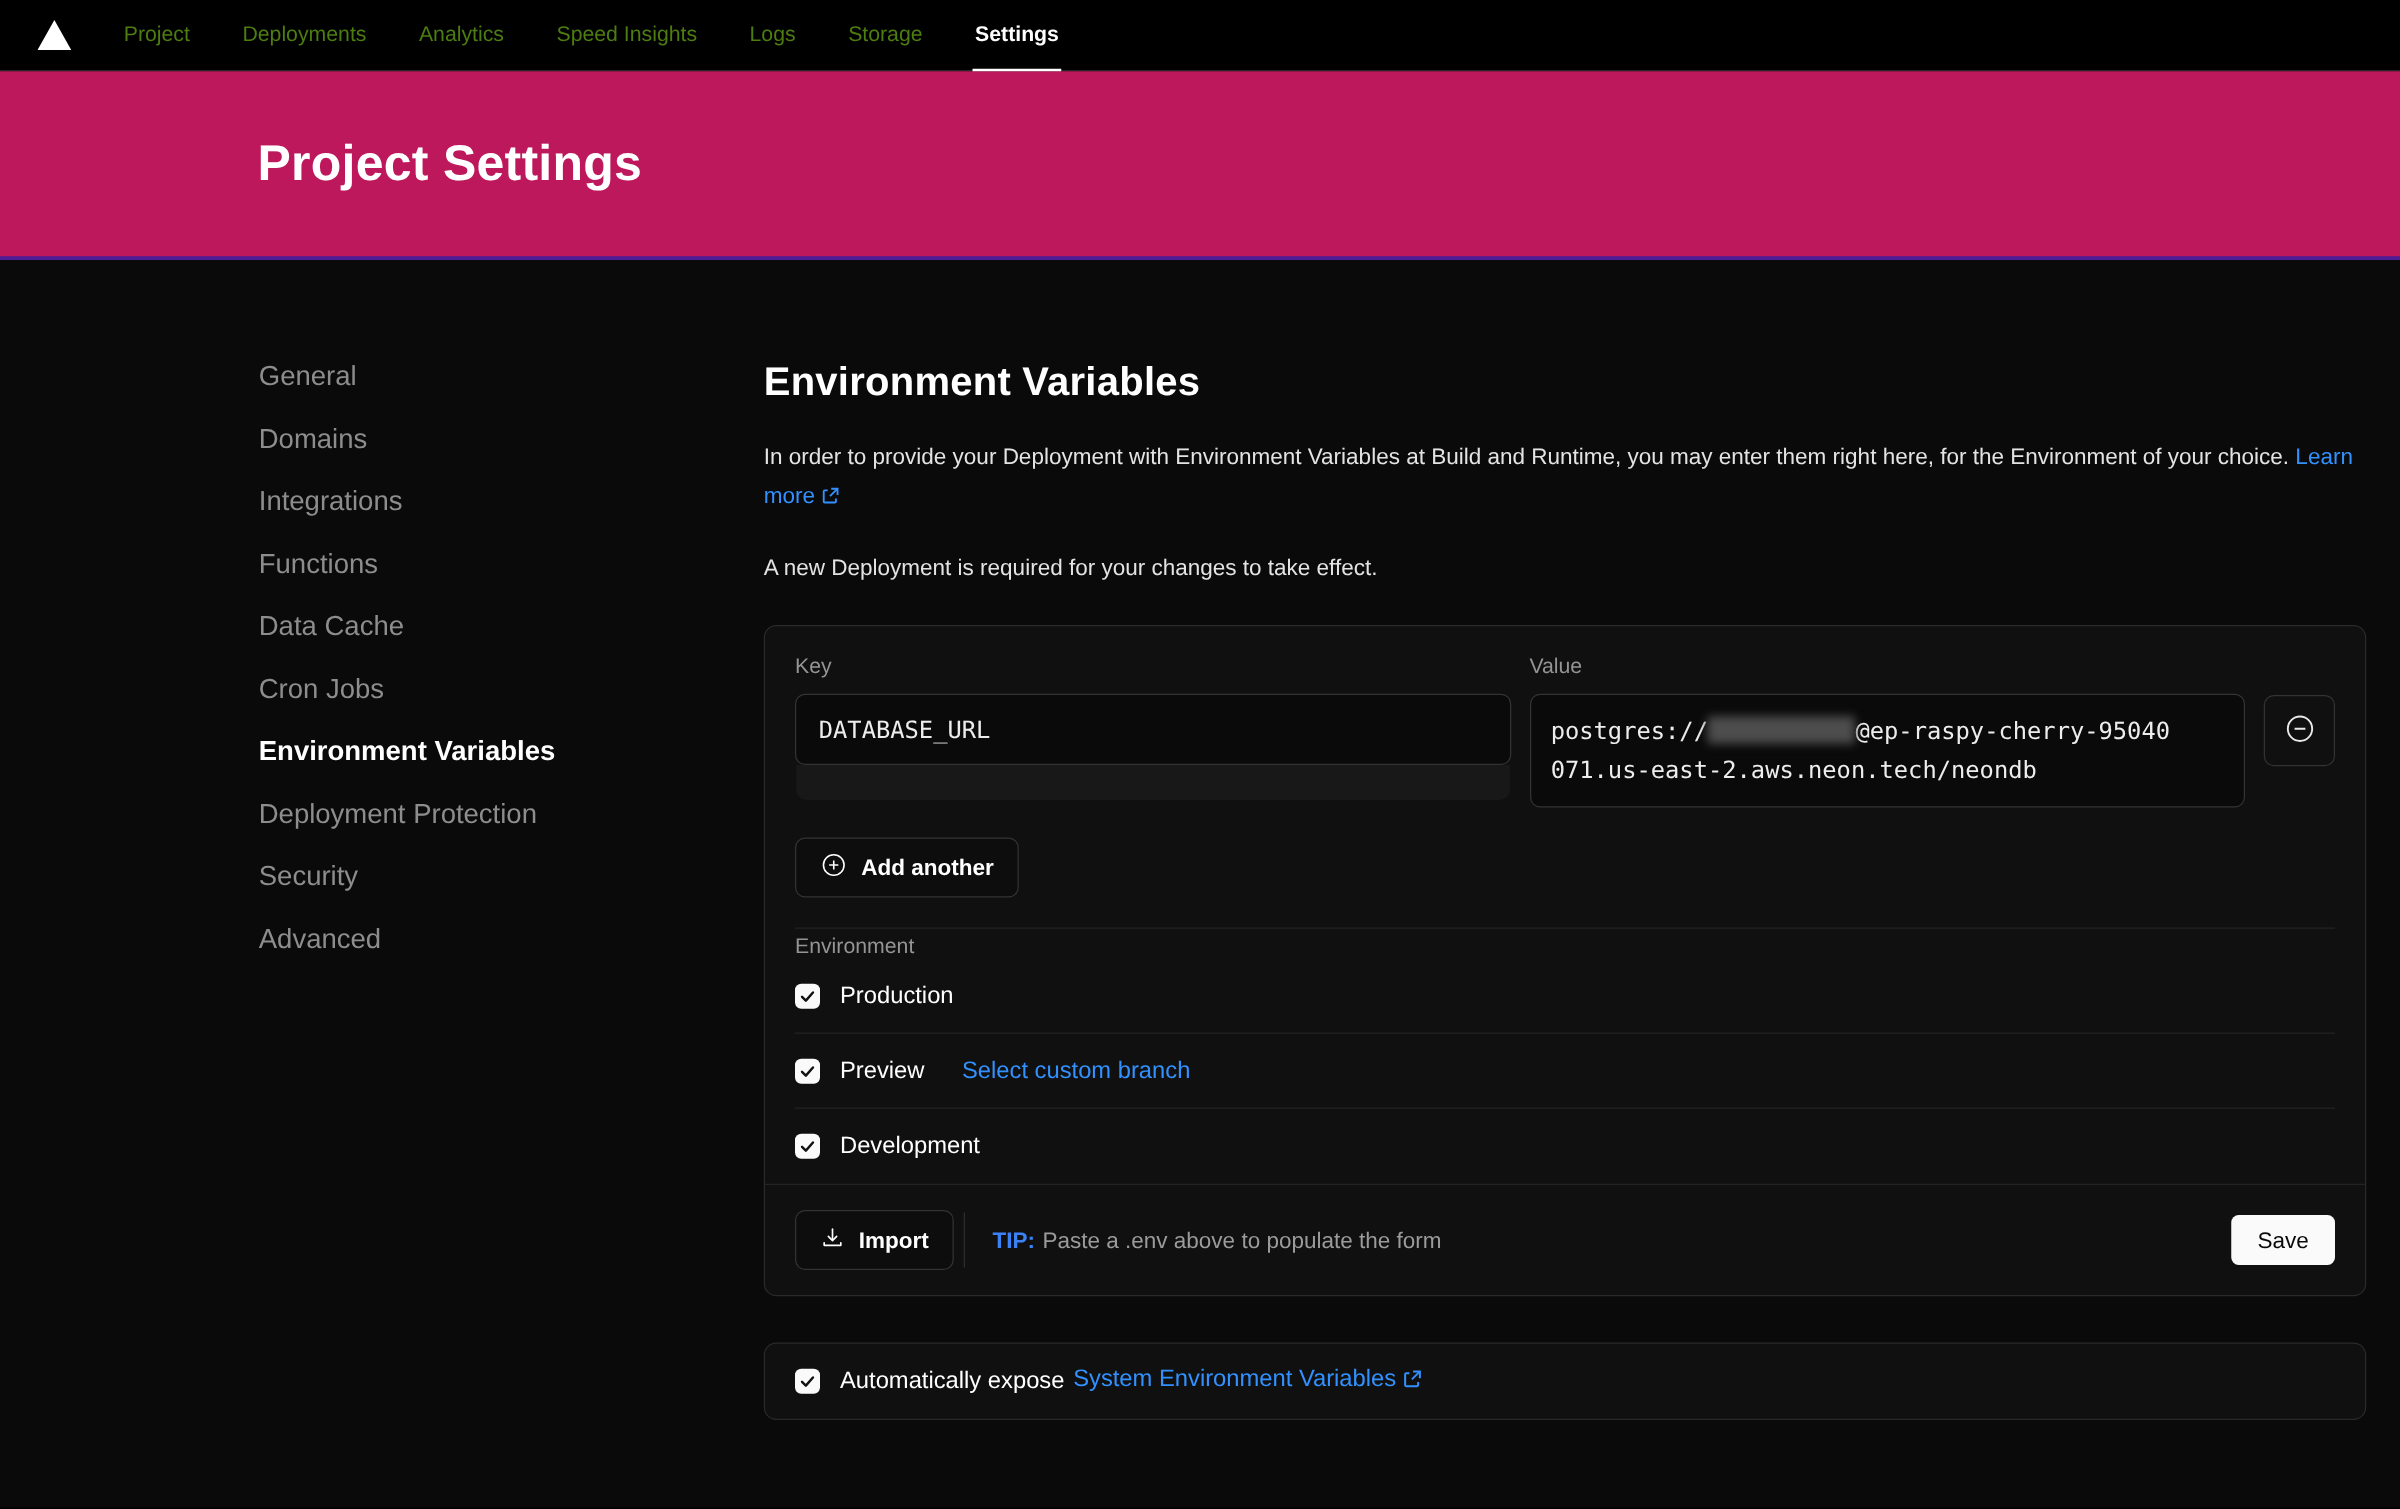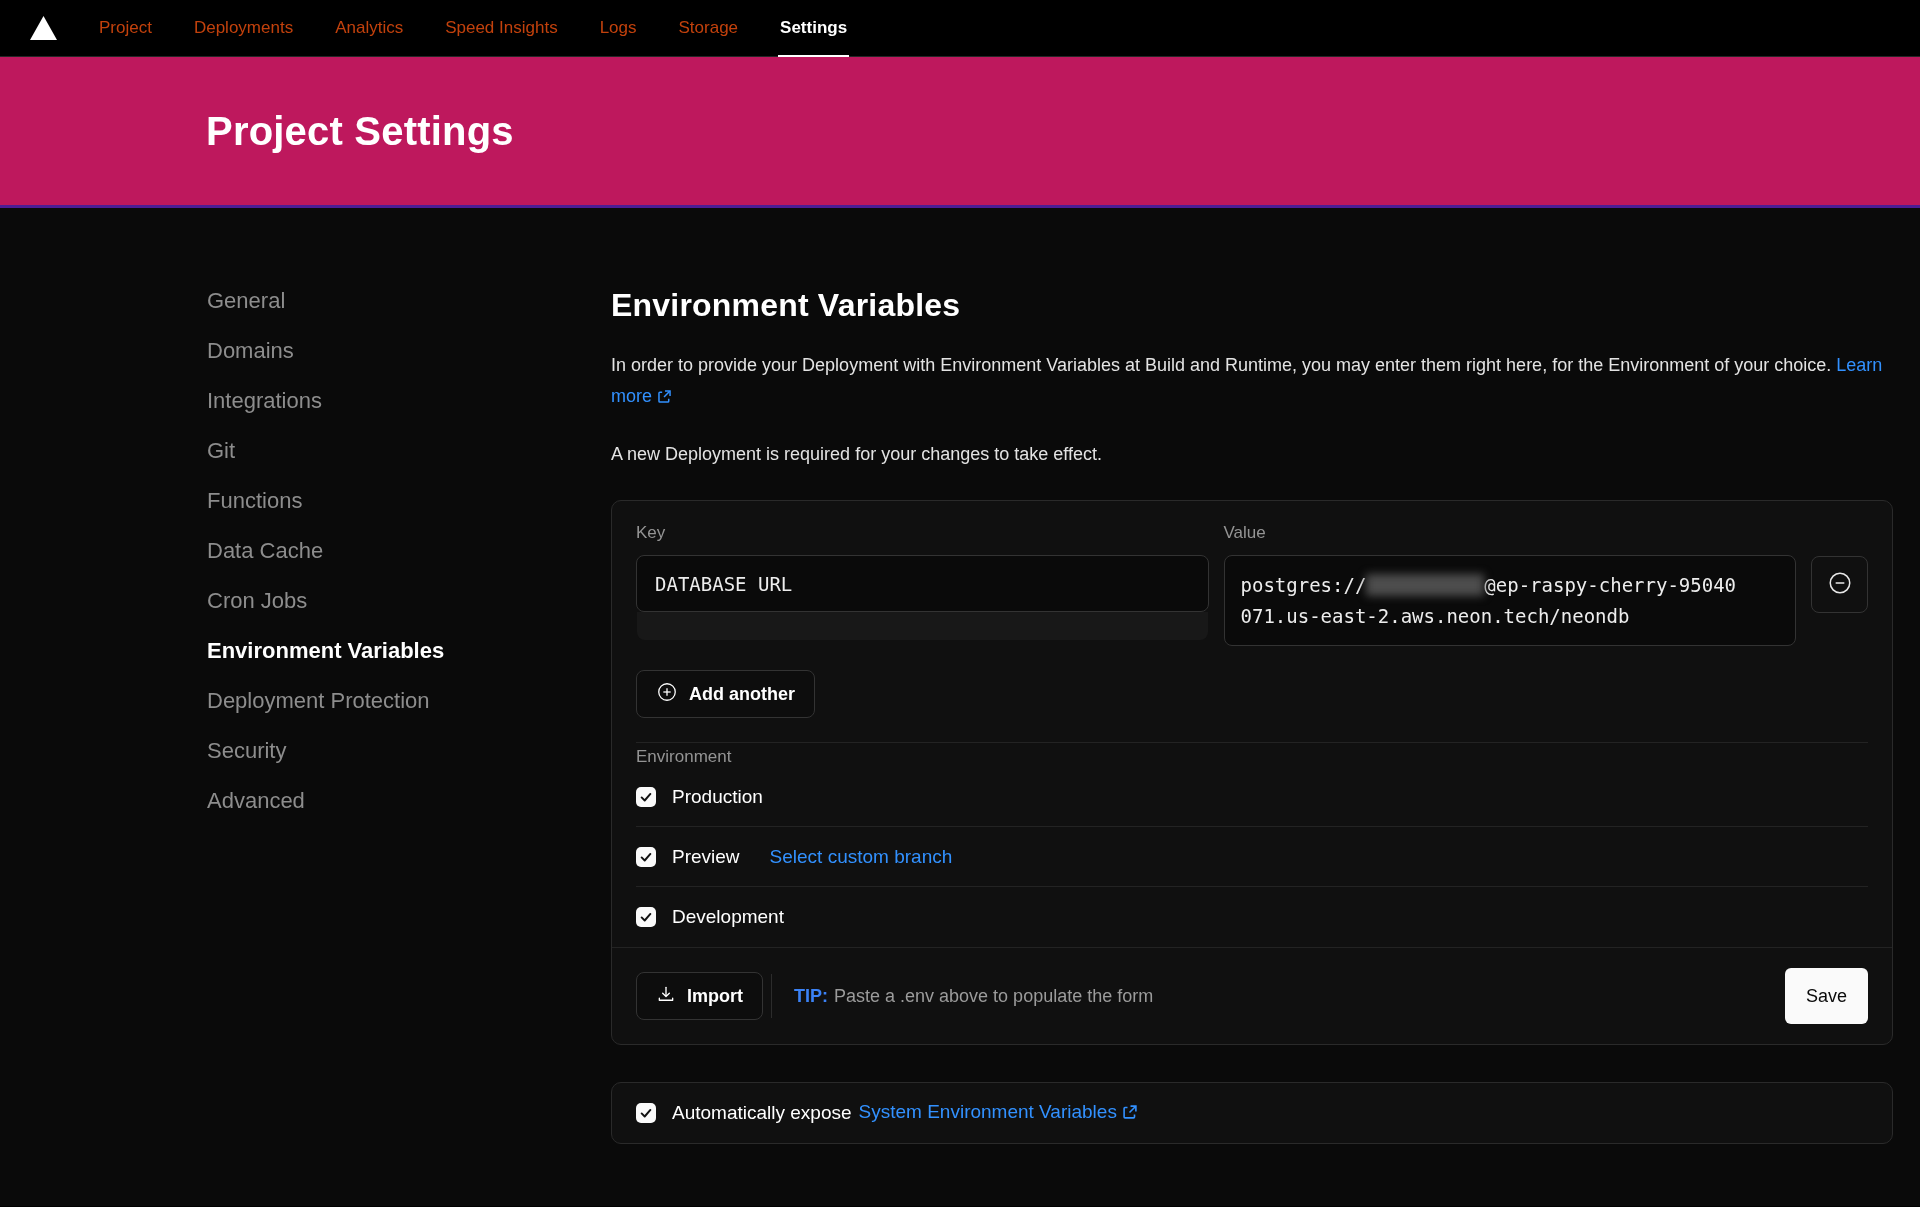--- a/index.html
+++ b/index.html
@@ -6,21 +6,21 @@
   html, body { width: 1920px; height: 1207px; background: #000; overflow: hidden; }
   body { font-family: "Liberation Sans", "DejaVu Sans", sans-serif; color: #ededed; }
 
   
   .nav {
     height: 57px; background: #000; border-bottom: 1px solid #262626;
     display: flex; align-items: center; padding: 0 30px; gap: 42px;
   }
   .logo-tri { width: 27px; height: 24px; display: block; }
   .nav-item {
-    font-size: 17px; color: #c2410c; cursor: pointer; position: relative;
+    font-size: 17px; color: #4d7c0f; cursor: pointer; position: relative;
     height: 57px; display: flex; align-items: center;
   }
   .nav-item.active { color: #fff; font-weight: 600; }
   .nav-item.active::after {
     content: ""; position: absolute; left: -2px; right: -2px; bottom: 0;
     height: 2px; background: #fff;
   }
 
   
   .page-header { background: #be185d; height: 151px; border-bottom: 3px solid #4c1d95; }
@@ -106,21 +106,21 @@
   }
 
   .card-footer {
     border-top: 1px solid #232323; padding: 20px 24px; display: flex;
     align-items: center;
   }
   .v-sep { width: 1px; height: 44px; background: #2c2c2c; margin: 0 22px 0 8px; }
   .tip { font-size: 18px; color: #9b9b9b; }
   .tip b { color: #3b82f6; font-weight: 700; margin-right: 6px; }
   .save-btn {
-    margin-left: auto; height: 56px; padding: 3px 21px; background: #fafafa;
+    margin-left: auto; height: 40px; padding: 3px 21px; background: #fafafa;
     color: #0a0a0a; border: none; border-radius: 6px; font-size: 18px;
     font-weight: 500; cursor: pointer; font-family: inherit;
   }
 
   
   .expose-card {
     margin-top: 37px; height: 62px; background: #101010; border: 1px solid #2a2a2a;
     border-radius: 10px; display: flex; align-items: center; gap: 16px;
     padding: 0 24px; font-size: 19px; color: #fff;
   }
@@ -147,21 +147,20 @@
 <div class="page-header">
   <div class="page-title">Project Settings</div>
 </div>
 
 <div class="content">
 
   <div class="sidebar">
     <div class="side-item">General</div>
     <div class="side-item">Domains</div>
     <div class="side-item">Integrations</div>
-    <div class="side-item">Git</div>
     <div class="side-item">Functions</div>
     <div class="side-item">Data Cache</div>
     <div class="side-item">Cron Jobs</div>
     <div class="side-item active">Environment Variables</div>
     <div class="side-item">Deployment Protection</div>
     <div class="side-item">Security</div>
     <div class="side-item">Advanced</div>
   </div>
 
   <div class="main">

